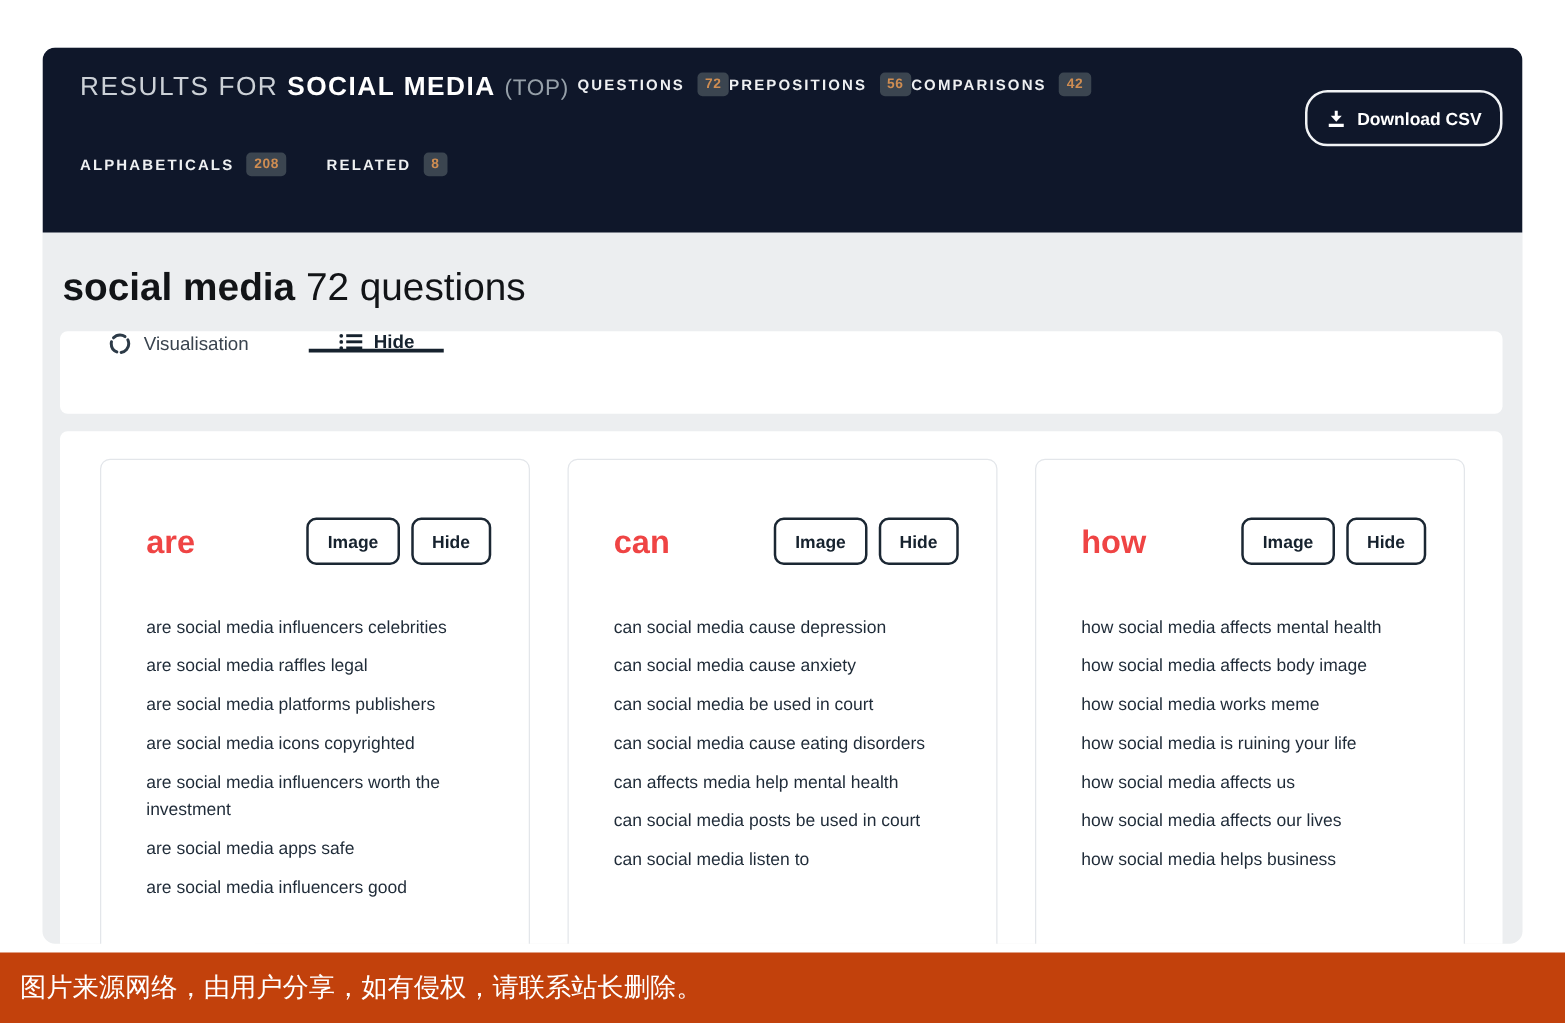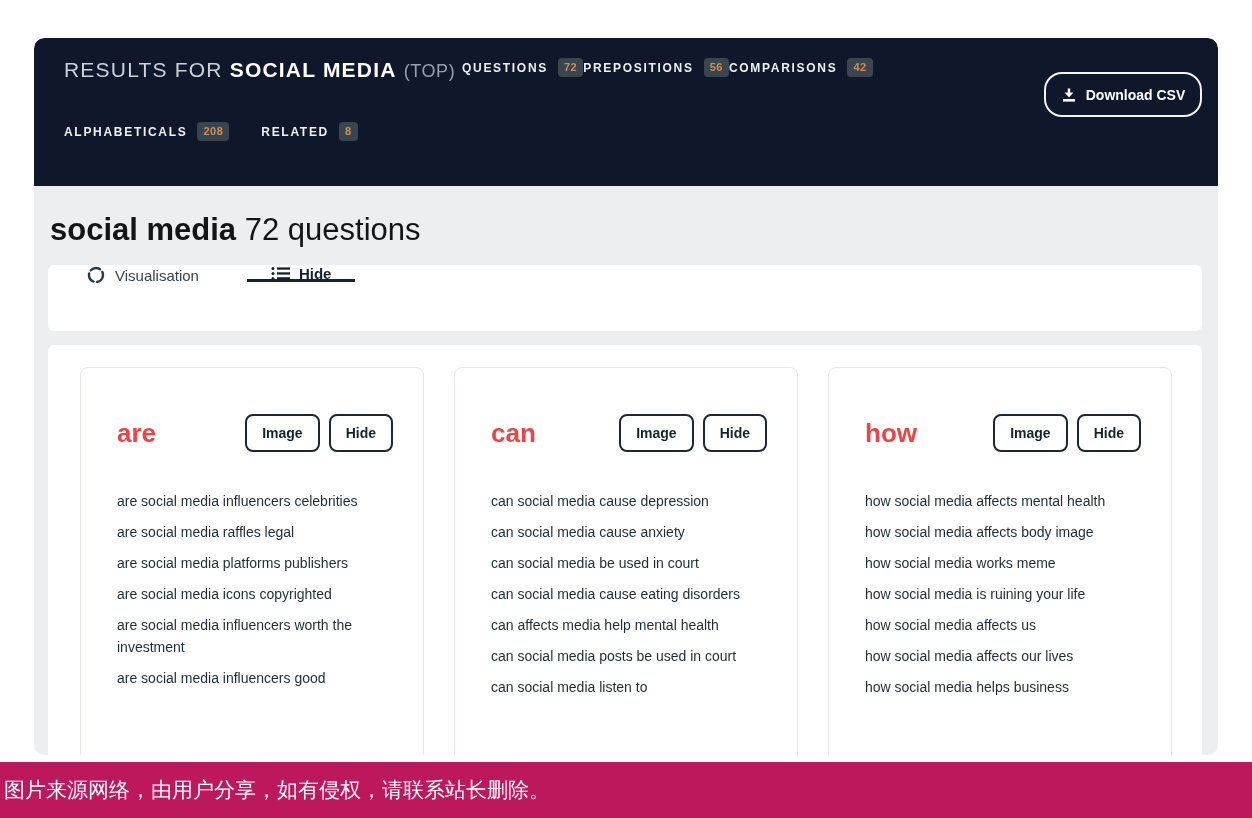--- a/index.html
+++ b/index.html
@@ -132,24 +132,24 @@
   .q-item {
     font-size: 14px; color: #1f2b38;
     line-height: 22px; margin-bottom: 9px;
     cursor: pointer;
   }
 
   
   .footer-bar {
     position: absolute; left: 0; bottom: 0;
     width: 1252px; height: 56px;
-    background: #be185d;
+    background: #c2410c;
     color: #ffffff;
     display: flex; align-items: center;
-    padding-left: 4px;
+    padding-left: 16px;
     font-size: 21px;
   }
 </style>
 </head>
 <body>
 
 <div class="panel">
 
   <div class="dark-header">
     <div class="header-title">
@@ -234,20 +234,21 @@
           <button class="btn">Image</button>
           <button class="btn">Hide</button>
         </span>
       </div>
       <div class="q-list">
           <div class="q-item">are social media influencers celebrities</div>
           <div class="q-item">are social media raffles legal</div>
           <div class="q-item">are social media platforms publishers</div>
           <div class="q-item">are social media icons copyrighted</div>
           <div class="q-item">are social media influencers worth the investment</div>
+          <div class="q-item">are social media apps safe</div>
           <div class="q-item">are social media influencers good</div>
         </div>
     </div>
 
     <div class="col-card">
       <div class="col-head">
         <span class="col-term">can</span>
         <span class="col-buttons">
           <button class="btn">Image</button>
           <button class="btn">Hide</button>

